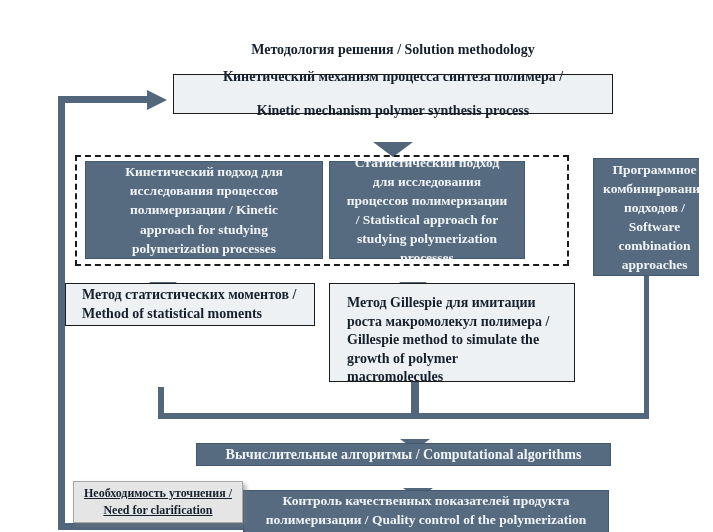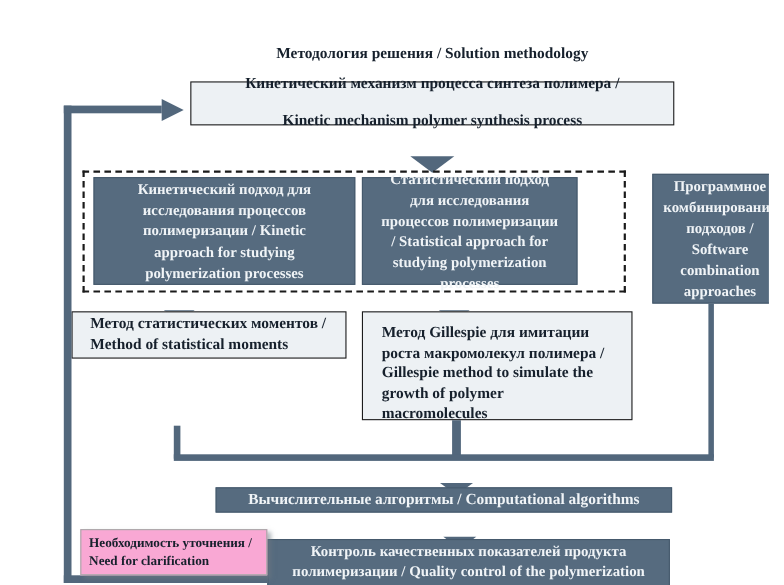--- a/index.html
+++ b/index.html
@@ -27,24 +27,24 @@
   .hline,.vline{position:absolute;background:var(--line);}
 
   .barrow{position:absolute;display:flex;flex-direction:column;align-items:center;}
   .barrow .shaft{flex:1 1 auto;background:var(--line);}
   .barrow .head{width:0;height:0;flex:0 0 auto;}
 
   .fb-head{position:absolute;width:0;height:0;
     border-top:10px solid transparent;border-bottom:10px solid transparent;
     border-left:20px solid var(--line);}
 
-  .note{position:absolute;background:#f9a8d4;border:1px solid #a8a8a8;
+  .note{position:absolute;background:#e5e5e5;border:1px solid #a8a8a8;
     box-shadow:3px 3px 4px rgba(110,120,130,0.55);
-    display:flex;align-items:center;justify-content:center;text-align:left;
-    font-size:12px;font-weight:bold;color:var(--ink);line-height:1.4;z-index:5;}
+    display:flex;align-items:center;justify-content:center;text-align:center;
+    font-size:12px;font-weight:bold;color:var(--ink);line-height:1.4;z-index:5;text-decoration:underline;}
 
   
   #top-box{left:145px;top:46px;width:440px;height:40px;font-size:14px;line-height:1.4;}
   #dashed-frame{left:47px;top:127px;width:494px;height:111px;}
   #kinetic-box{left:57px;top:133px;width:238px;height:98px;font-size:13.5px;padding:2px 8px;}
   #statistical-box{left:301px;top:133px;width:196px;height:98px;font-size:13.5px;padding:2px 8px;text-align:center;}
   #software-box{left:565px;top:130px;width:123px;height:118px;font-size:13.5px;padding:2px 4px;}
   #moments-box{left:37px;top:255px;width:250px;height:43px;font-size:14px;padding:2px 9px;line-height:1.35;}
   #generating-box{left:37px;top:313px;width:250px;height:46px;font-size:14px;padding:2px 9px;line-height:1.35;}
   #gillespie-box{left:301px;top:255px;width:246px;height:99px;font-size:14px;padding:3px 10px;line-height:1.33;justify-content:flex-start;}

